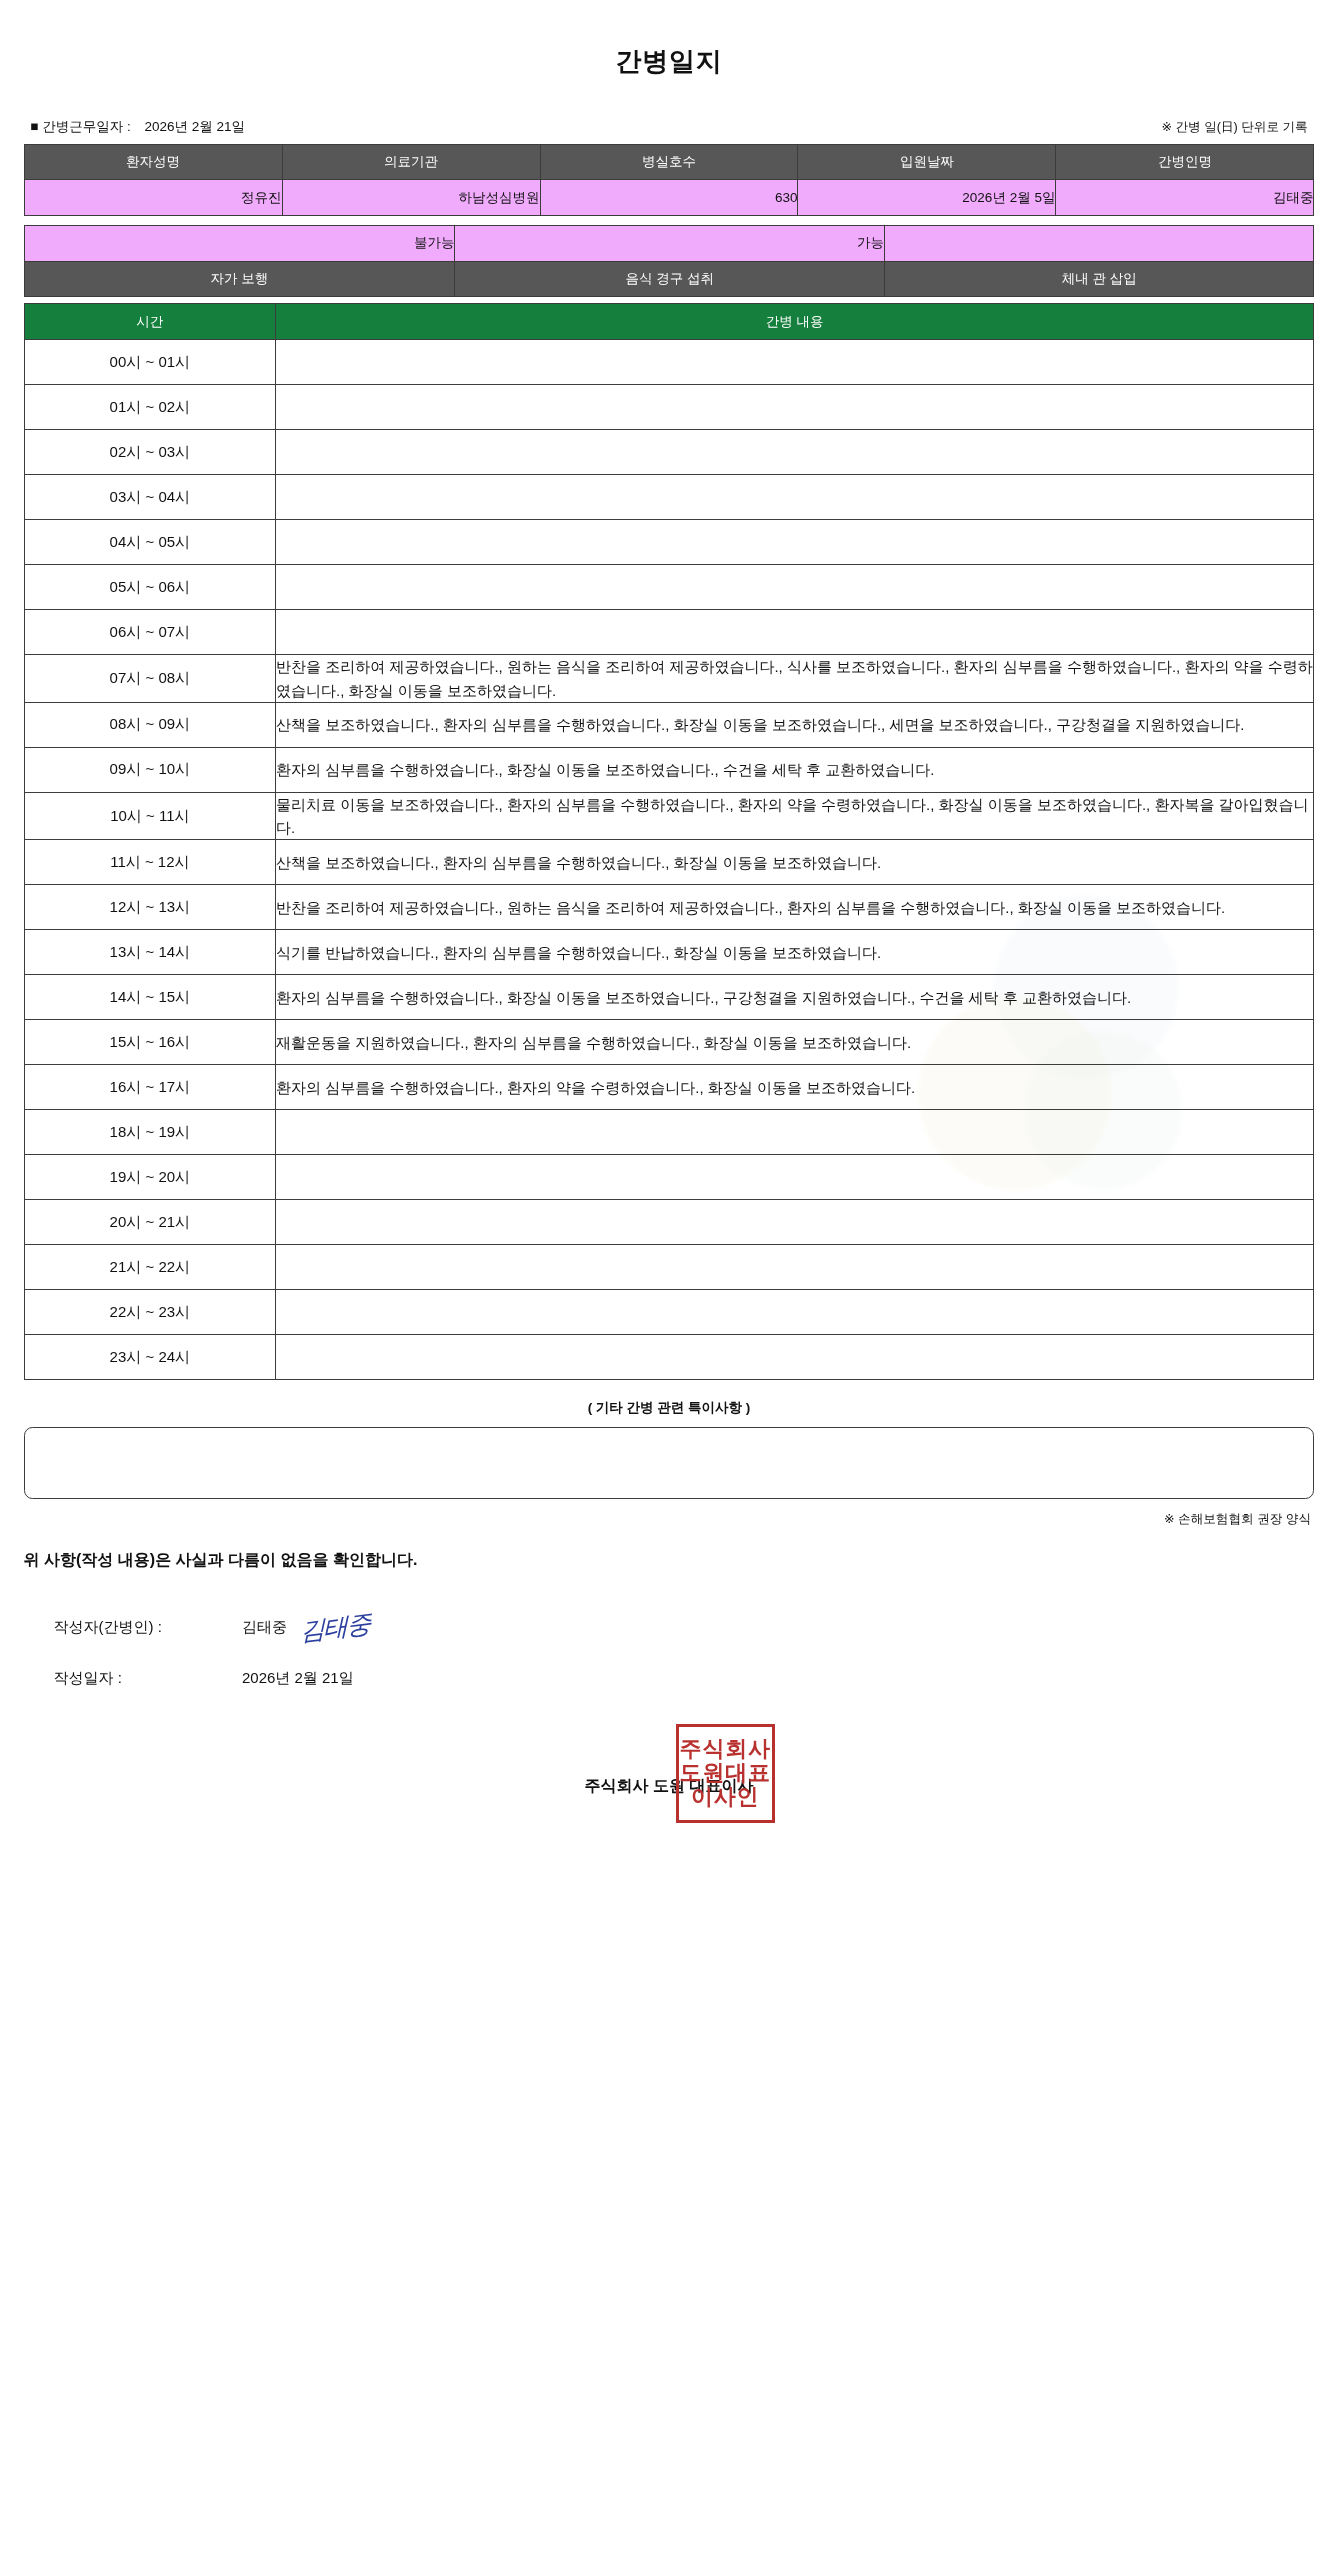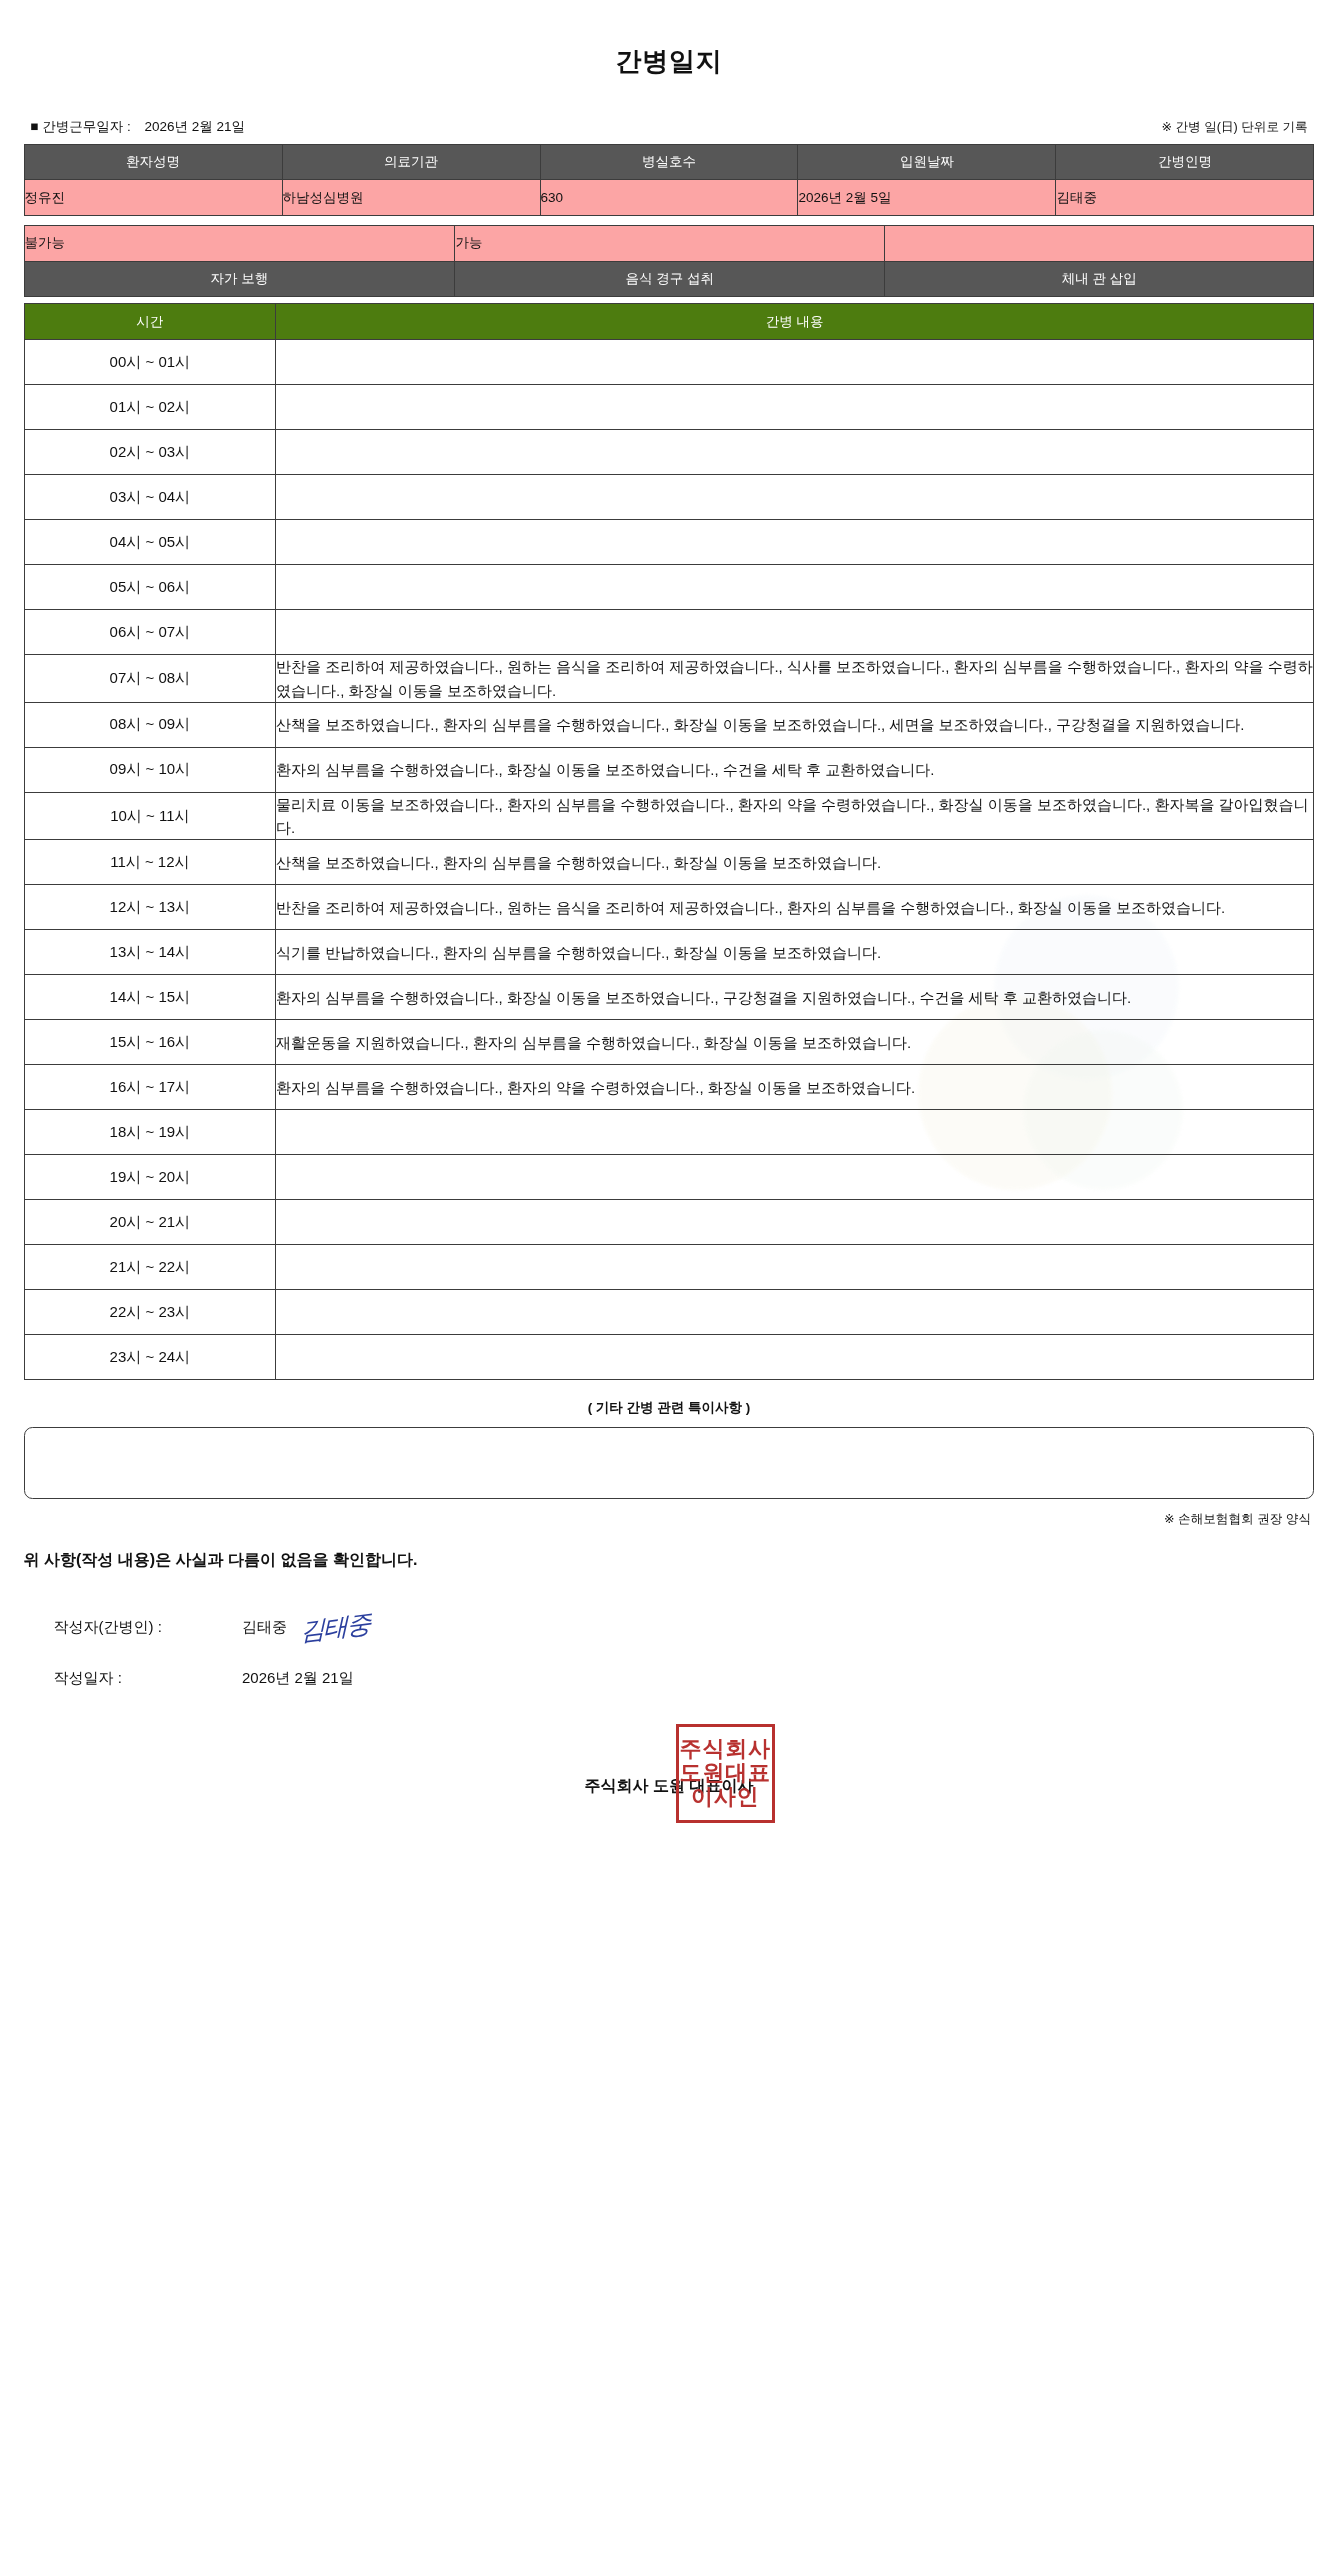--- a/index.html
+++ b/index.html
@@ -68,40 +68,40 @@
   }
   .hdr-cell {
     background: #575757;
     color: #ffffff;
     text-align: center;
     height: 34px;
     font-weight: normal;
     font-size: 13.5px;
   }
   .val-cell {
-    background: #fca5a5;
-    text-align: left;
+    background: #f0abfc;
+    text-align: right;
     height: 35px;
     font-size: 13.5px;
   }
 
   
   table.log {
     border-collapse: collapse;
     width: 100%;
     table-layout: fixed;
     margin-top: 6.7px;
   }
   table.log td {
     border: 0.8px solid #3c3c3c;
     font-size: 15px;
     padding: 0;
   }
   table.log .th {
-    background: #4d7c0f;
+    background: #15803d;
     color: #ffffff;
     text-align: center;
     height: 35px;
     font-size: 13.5px;
   }
   td.timecell {
     width: 253px;
     text-align: center;
     vertical-align: middle;
     height: 44px;

